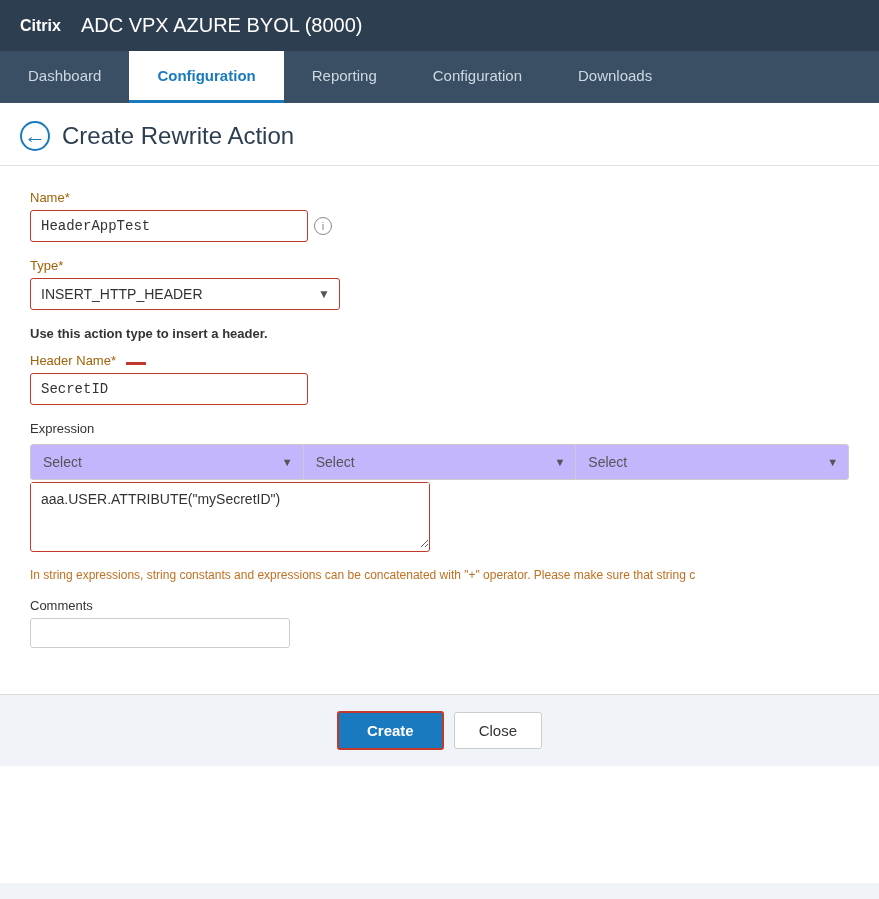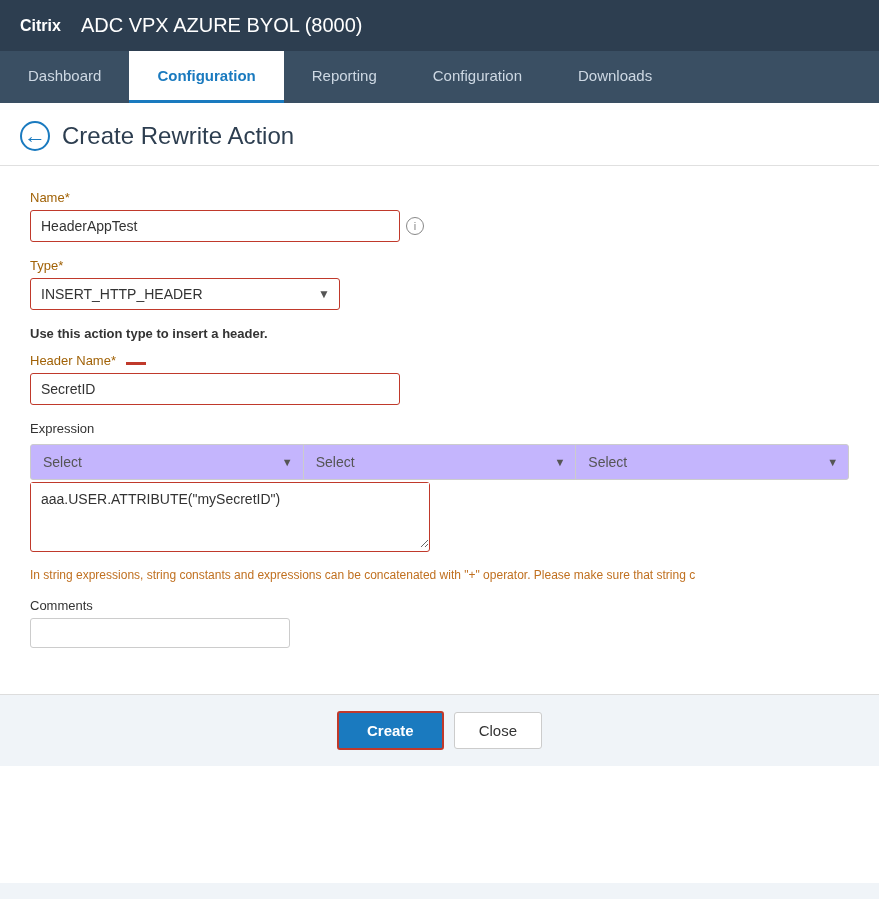--- a/index.html
+++ b/index.html
@@ -112,21 +112,22 @@
       border: 1.5px solid #c0392b;
       border-radius: 3px;
       padding: 7px 10px;
       font-size: 14px;
       width: 310px;
       outline: none;
       color: #333;
     }
 
     .form-input-wide {
-      width: 370px;
+      width: 278px;
+      font-family: Liberation Mono, monospace;
     }
 
     
     .select-wrapper {
       position: relative;
       display: inline-block;
       width: 310px;
     }
     .form-select {
       border: 1.5px solid #c0392b;

